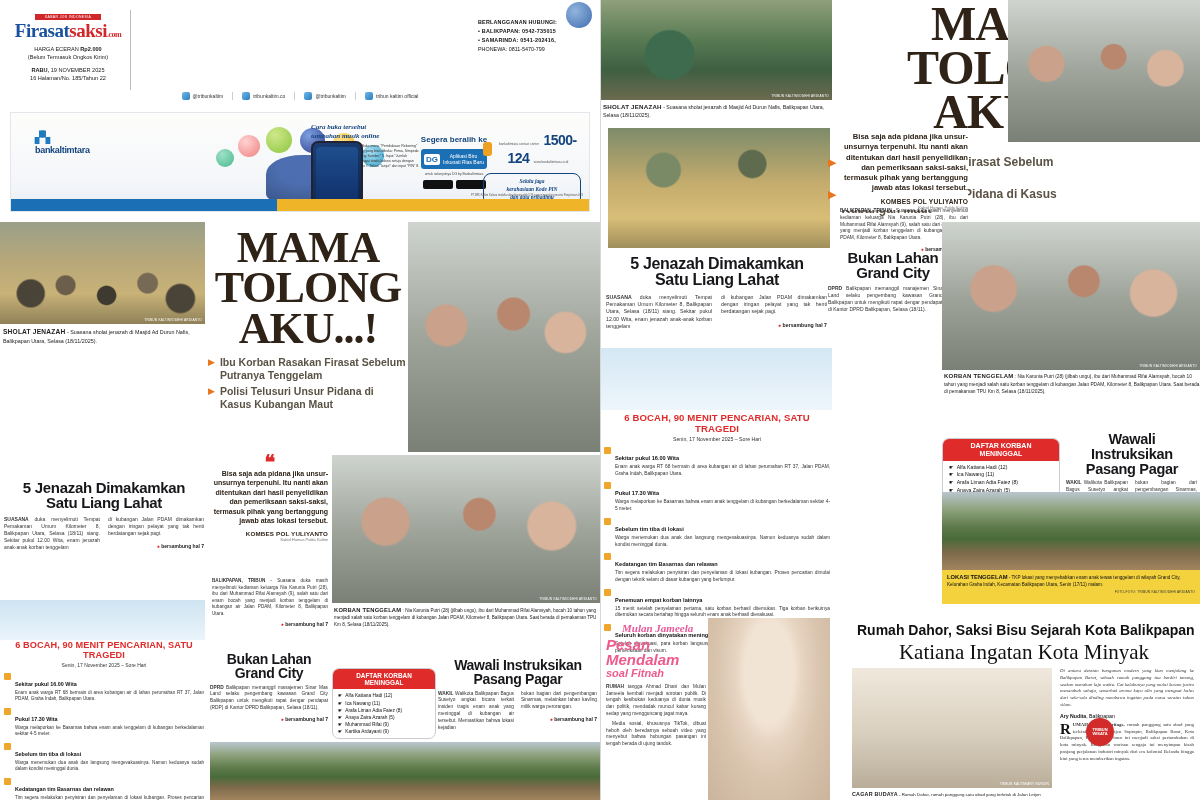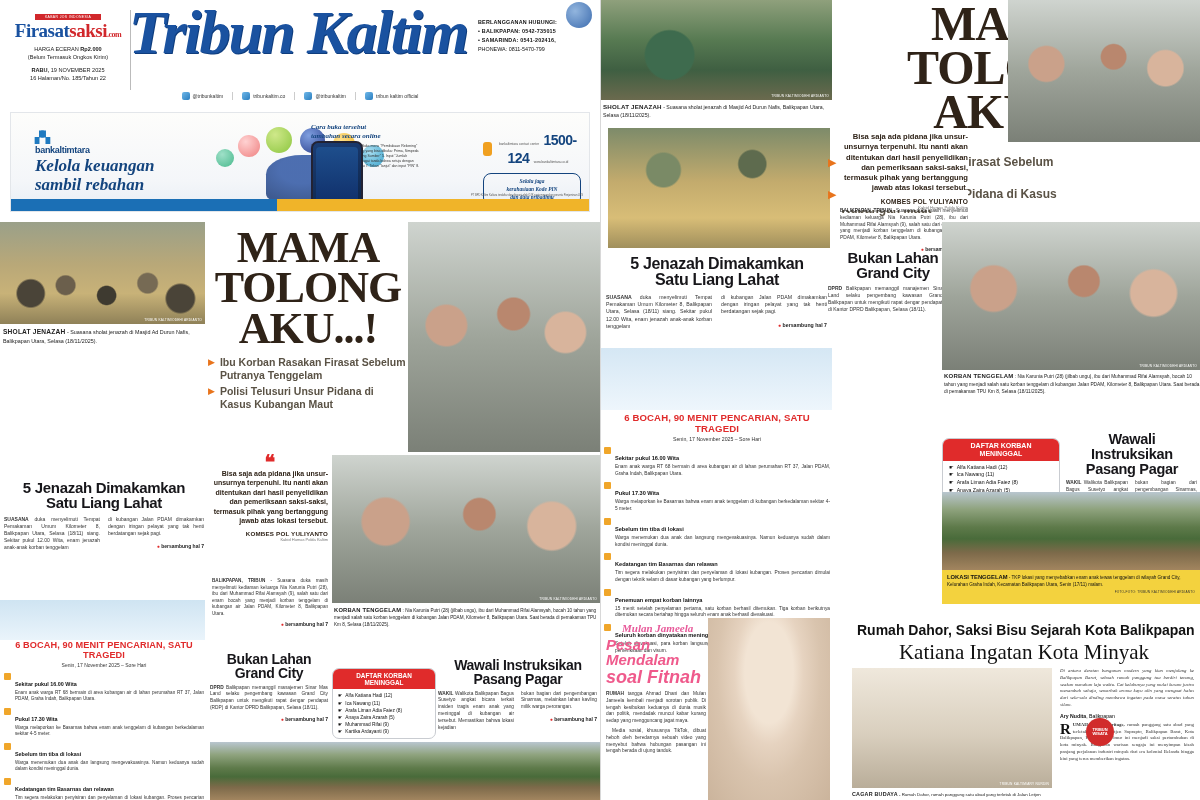--- a/index.html
+++ b/index.html
@@ -156,21 +156,20 @@
         <span>(Belum Termasuk Ongkos Kirim)</span>
       </div>
       <div class="mh-date">
         <b>RABU,</b>
         <span>19 NOVEMBER 2025</span><br>
         <span>16 Halaman/No. 185/Tahun 22</span>
       </div>
     </div>
     <div class="mh-divider"></div>
     <div class="mh-center">
-      <div class="mh-title">Tribun Kaltim</div>
     </div>
     <div class="mh-swirl"></div>
     <div class="mh-right">
       <div class="hd">BERLANGGANAN HUBUNGI:</div>
       <div class="hd">• BALIKPAPAN: 0542-735015</div>
       <div class="hd">• SAMARINDA: 0541-202416,</div>
       <div>PHONEWA: 0811-5470-799</div>
     </div>
     <div class="mh-social">
       <div class="soc">
@@ -187,43 +186,51 @@
         </div>
       <div class="soc">
           <span class="soc-ic"></span>
           <span>tribun kaltim official</span>
         </div>
     </div>
   </div>
 
   <div class="ad">
     <div class="ad-logo"><span class="marks">▞▚</span><span>bankaltimtara</span></div>
-    <div class="ad-tag">
-      <span>Kelola keuangan</span><br>
-      <span>sambil rebahan</span>
-    </div>
     <div class="ad-bubbles">
       <span class="bub" style="left:0;top:22px;width:18px;height:18px;background:radial-gradient(circle at 35% 30%,#9fe0c8,#49b98d);"></span>
       <span class="bub" style="left:22px;top:8px;width:22px;height:22px;background:radial-gradient(circle at 35% 30%,#ffd2d2,#ef8080);"></span>
       <span class="bub" style="left:50px;top:0;width:26px;height:26px;background:radial-gradient(circle at 35% 30%,#cfe88a,#8cc63f);"></span>
       <span class="bub" style="left:84px;top:1px;width:25px;height:25px;background:radial-gradient(circle at 35% 30%,#7f9fe0,#2b3f8c);"></span>
       <span class="bub" style="left:117px;top:6px;width:22px;height:22px;background:radial-gradient(circle at 35% 30%,#ffe08a,#f0b429);"></span>
       <span class="bub" style="left:146px;top:18px;width:22px;height:22px;background:radial-gradient(circle at 35% 30%,#a8ddf0,#3aa3cc);"></span>
     </div>
     <div class="ad-person"></div>
     <div class="ad-col2">
       <div class="h">
         <span>Cara buka tersebut</span><br>
-        <span>tambahan secara online</span>
+        <span>tambahan musik online</span>
       </div>
       <div class="ad-steps">1. Login DG.by Bankaltimtara  2. Buka menu "Pembukaan Rekening"  3. Pilih "Jenis Rekening" (rekening yang bisa dibuka: Prima, Simpeda dan Tabunganku)  4. Pilih "Rekening Sumber"  5. Input "Jumlah Setoran"  6. Tekan kotak putih sebagai tanda bahwa setuju dengan syarat dan ketentuan yang berlaku  7. Tekan "lanjut" dan input "PIN"  8. Selesai</div>
     </div>
     <div class="ad-phone">
         <div class="ad-phone-scr"></div>
       </div>
+    <div class="ad-col3">
+      <div class="h">Segera beralih ke</div>
+      <div class="ad-dg">
+        <span class="badge">DG</span>
+        <span><span>Aplikasi Biru</span><br><span>Inkunati Rias Baru</span></span>
+      </div>
+      <div class="ad-note">untuk selanjutnya DG by Bankaltimtara</div>
+      <div class="ad-stores">
+        <span class="ad-store"></span>
+        <span class="ad-store"></span>
+      </div>
+    </div>
     <div class="ad-col4">
       <div class="ad-call">
         <span class="ad-call-ic"></span>
         <span>
           <span class="ad-call-lbl">bankaltimtara contact center</span>
           <span class="ad-call-num">1500-124</span>
           <span class="ad-call-lbl">www.bankaltimtara.co.id</span>
         </span>
       </div>
       <div class="ad-pin">
@@ -535,21 +542,21 @@
   <div class="photo ph-field" style="left:342px;top:492px;width:258px;height:78px;"></div>
   <div class="lokasi-cap" style="position:absolute;left:342px;top:570px;width:258px;height:34px;padding:3px 5px;font-size:4.6px;line-height:1.5;">
     <b style="font-size:5.8px;">LOKASI TENGGELAM</b>
     <span>- TKP lokasi yang menyebabkan enam anak tewas tenggelam di wilayah Grand City, Kelurahan Graha Indah, Kecamatan Balikpapan Utara, Senin (17/11) malam.</span>
     <div class="credit credit-dark" style="position:static;text-align:right;margin-top:1px;">FOTO-FOTO: TRIBUN KALTIM/ODEHI ARDIANTO</div>
   </div>
 
   <div style="position:absolute;left:6px;top:622px;width:100px;">
     <div class="mulan-sig" style="font-size:11px;margin-left:16px;">Mulan Jameela</div>
     <div class="mulan-head" style="font-size:15px;margin-top:3px;">Pesan Mendalam</div>
-    <div class="mulan-head" style="font-size:18px;">soal Fitnah</div>
+    <div class="mulan-head" style="font-size:11px;">soal Fitnah</div>
     <div class="art-body" style="font-size:4.8px;margin-top:5px;">
       <b>RUMAH</b><span> tangga Ahmad Dhani dan Mulan Jameela kembali menjadi sorotan publik. Di tengah kesibukan keduanya di dunia musik dan politik, mendadak muncul kabar kurang sedap yang mengguncang jagat maya.</span>
     </div>
     <div class="art-body" style="font-size:4.8px;text-indent:6px;margin-top:3px;">Media sosial, khususnya TikTok, dibuat heboh oleh beredarnya sebuah video yang menyebut bahwa hubungan pasangan ini tengah berada di ujung tanduk.</div>
   </div>
   <div class="photo ph-portrait" style="left:108px;top:618px;width:122px;height:182px;"></div>
 
   <div style="position:absolute;left:252px;top:622px;width:344px;">
     <div class="rule-head">
       <span class="ln"></span>

